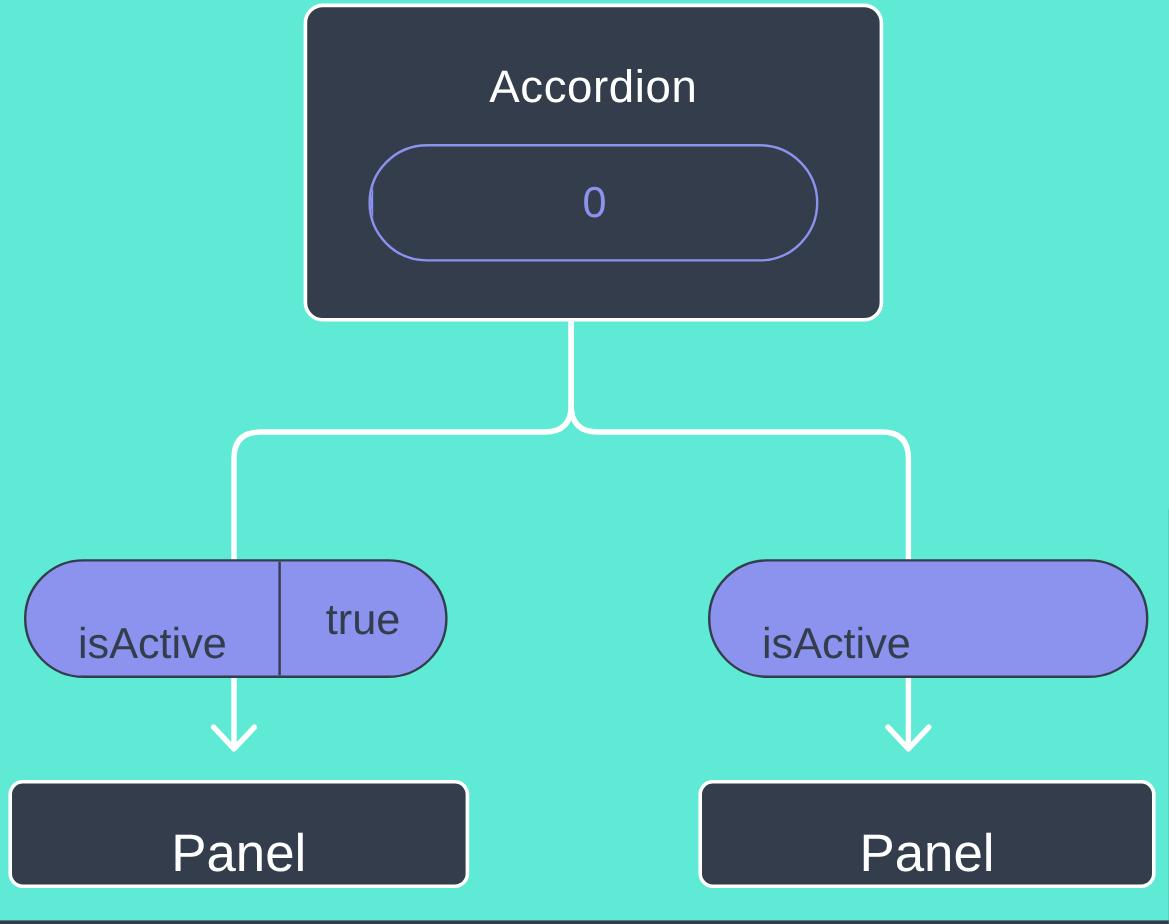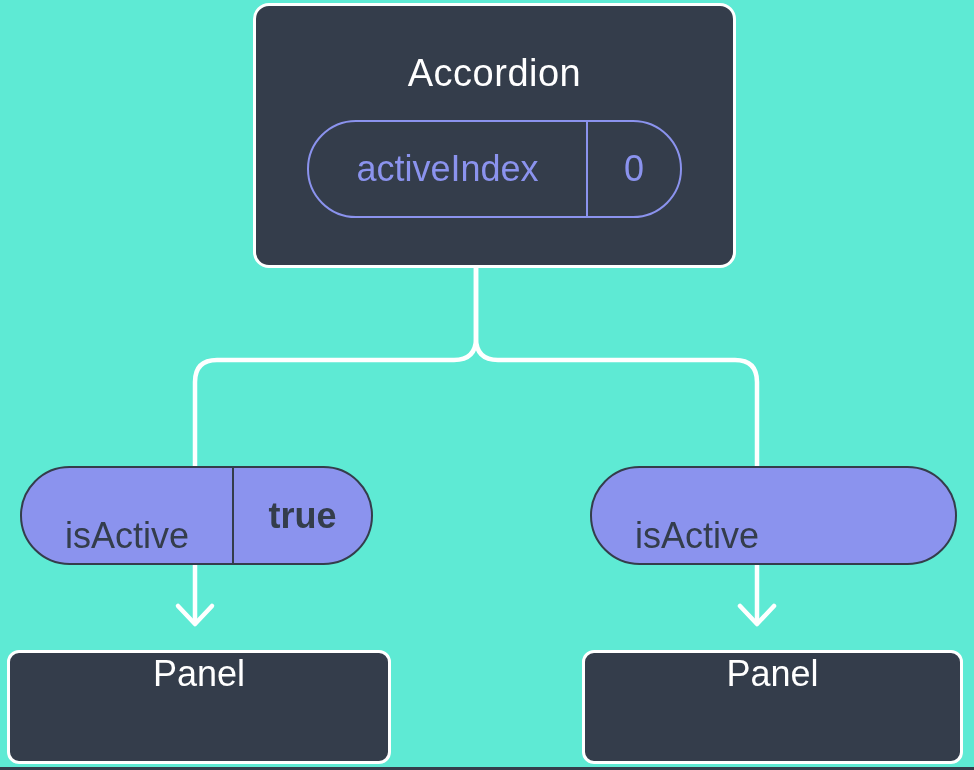--- a/index.html
+++ b/index.html
@@ -40,26 +40,26 @@
   .state-pill .cell-name{width:277px;}
   .state-pill .cell-value{flex:1;border-left:2px solid #8b93ee;}
 
   .prop-pill{
     top:466px;height:99px;
     background:#8b93ee;border:2px solid #343d4b;color:#343d4b;
   }
   .prop-pill-left{left:20px;width:353px;}
   .prop-pill-right{left:590px;width:367px;}
   .prop-pill .cell-name{width:210px;margin-top:41px;}
-  .prop-pill .cell-value{flex:1;border-left:2px solid #343d4b;font-weight:bold;}
+  .prop-pill .cell-value{flex:1;border-left:2px solid #343d4b;}
 
   .panel-box{
-    top:650px;height:114px;border-radius:12px;
-    display:flex;align-items:flex-start;justify-content:center;
-    font-size:36px;font-weight:500;
+    top:650px;height:90px;border-radius:12px;
+    display:flex;align-items:flex-end;justify-content:center;
+    font-size:44px;font-weight:500;
   }
   .panel-left{left:7px;width:384px;}
   .panel-right{left:582px;width:381px;}
 
   .bottom-strip{
     position:absolute;left:0;right:0;bottom:0;height:3px;
     background:#343d4b;z-index:3;
   }
 </style>
 </head>
@@ -70,21 +70,20 @@
   <svg class="connectors" width="974" height="770" viewBox="0 0 974 770">
     <path d="M476 260 V338 Q476 360 454 360 H217 Q195 360 195 382 V623"></path>
     <path d="M476 260 V338 Q476 360 498 360 H735 Q757 360 757 382 V623"></path>
     <polyline points="178,606 195,624 212,606"></polyline>
     <polyline points="740,606 757,624 774,606"></polyline>
   </svg>
 
   <div class="node root-box">
     <div class="box-title">Accordion</div>
     <div class="pill state-pill">
-      <span class="cell cell-name">activeIndex</span>
       <span class="cell cell-value">0</span>
     </div>
   </div>
 
   <div class="pill prop-pill prop-pill-left">
     <span class="cell cell-name">isActive</span>
     <span class="cell cell-value">true</span>
   </div>
 
   <div class="pill prop-pill prop-pill-right">

